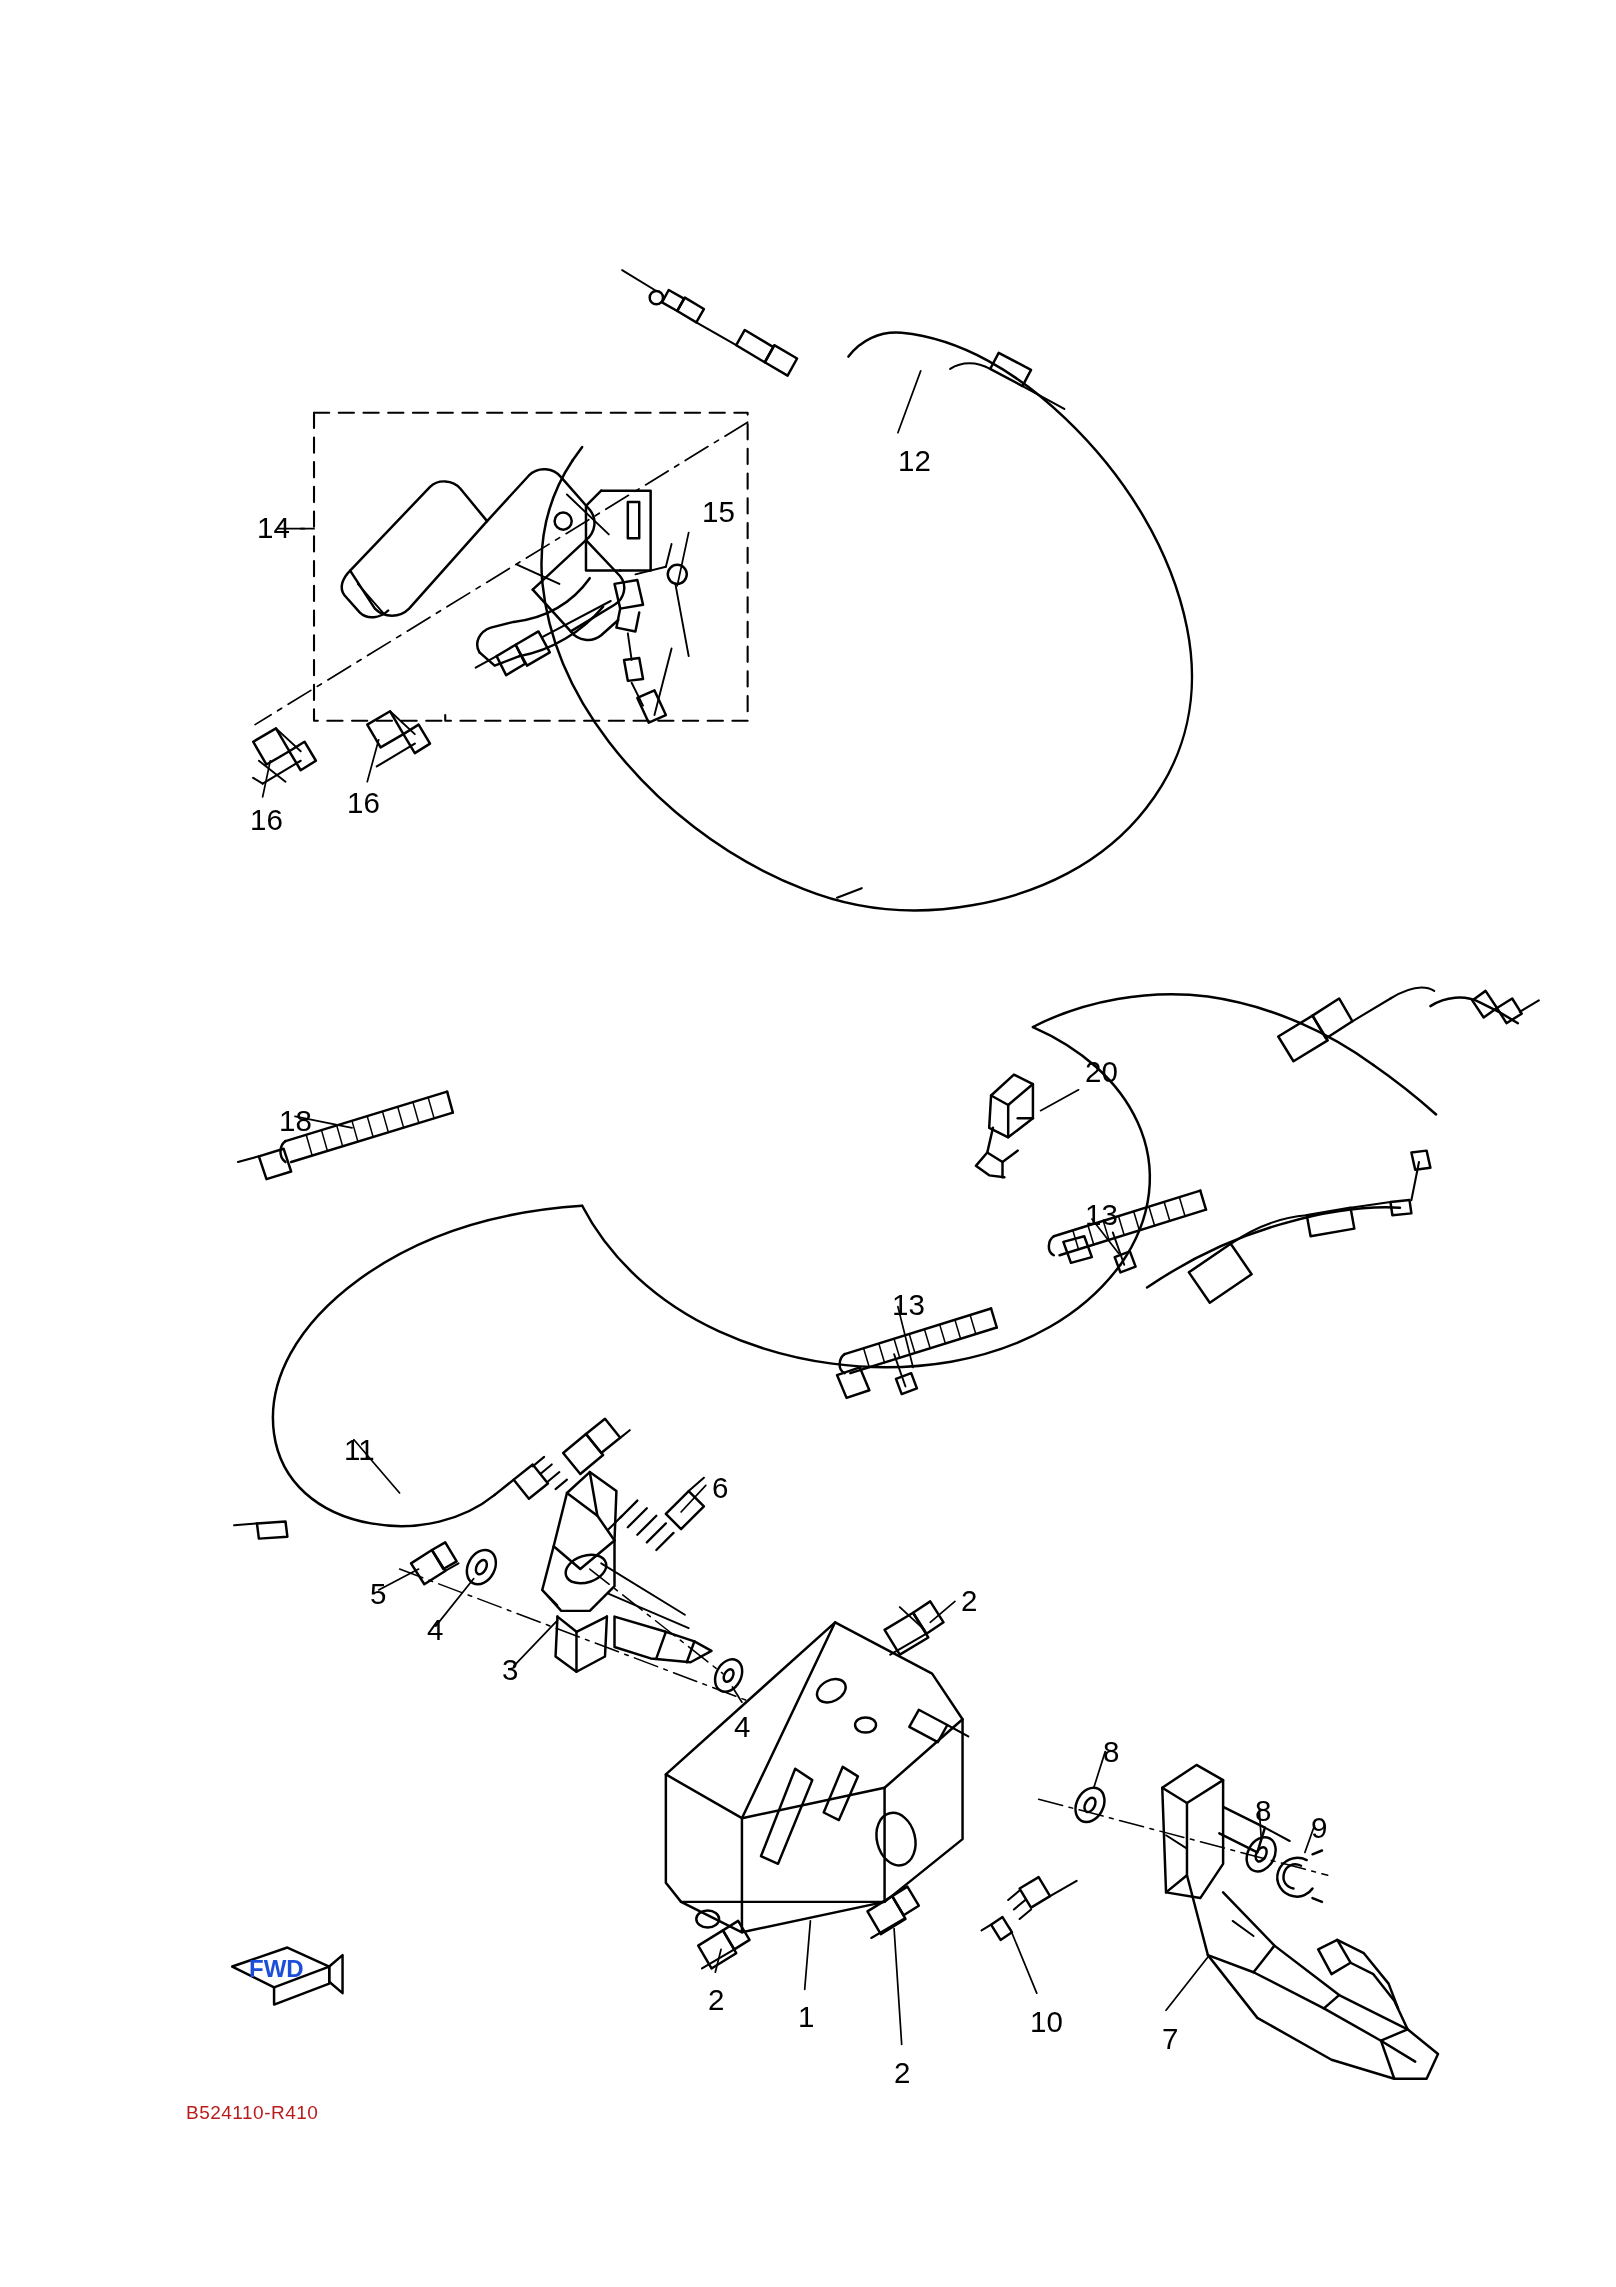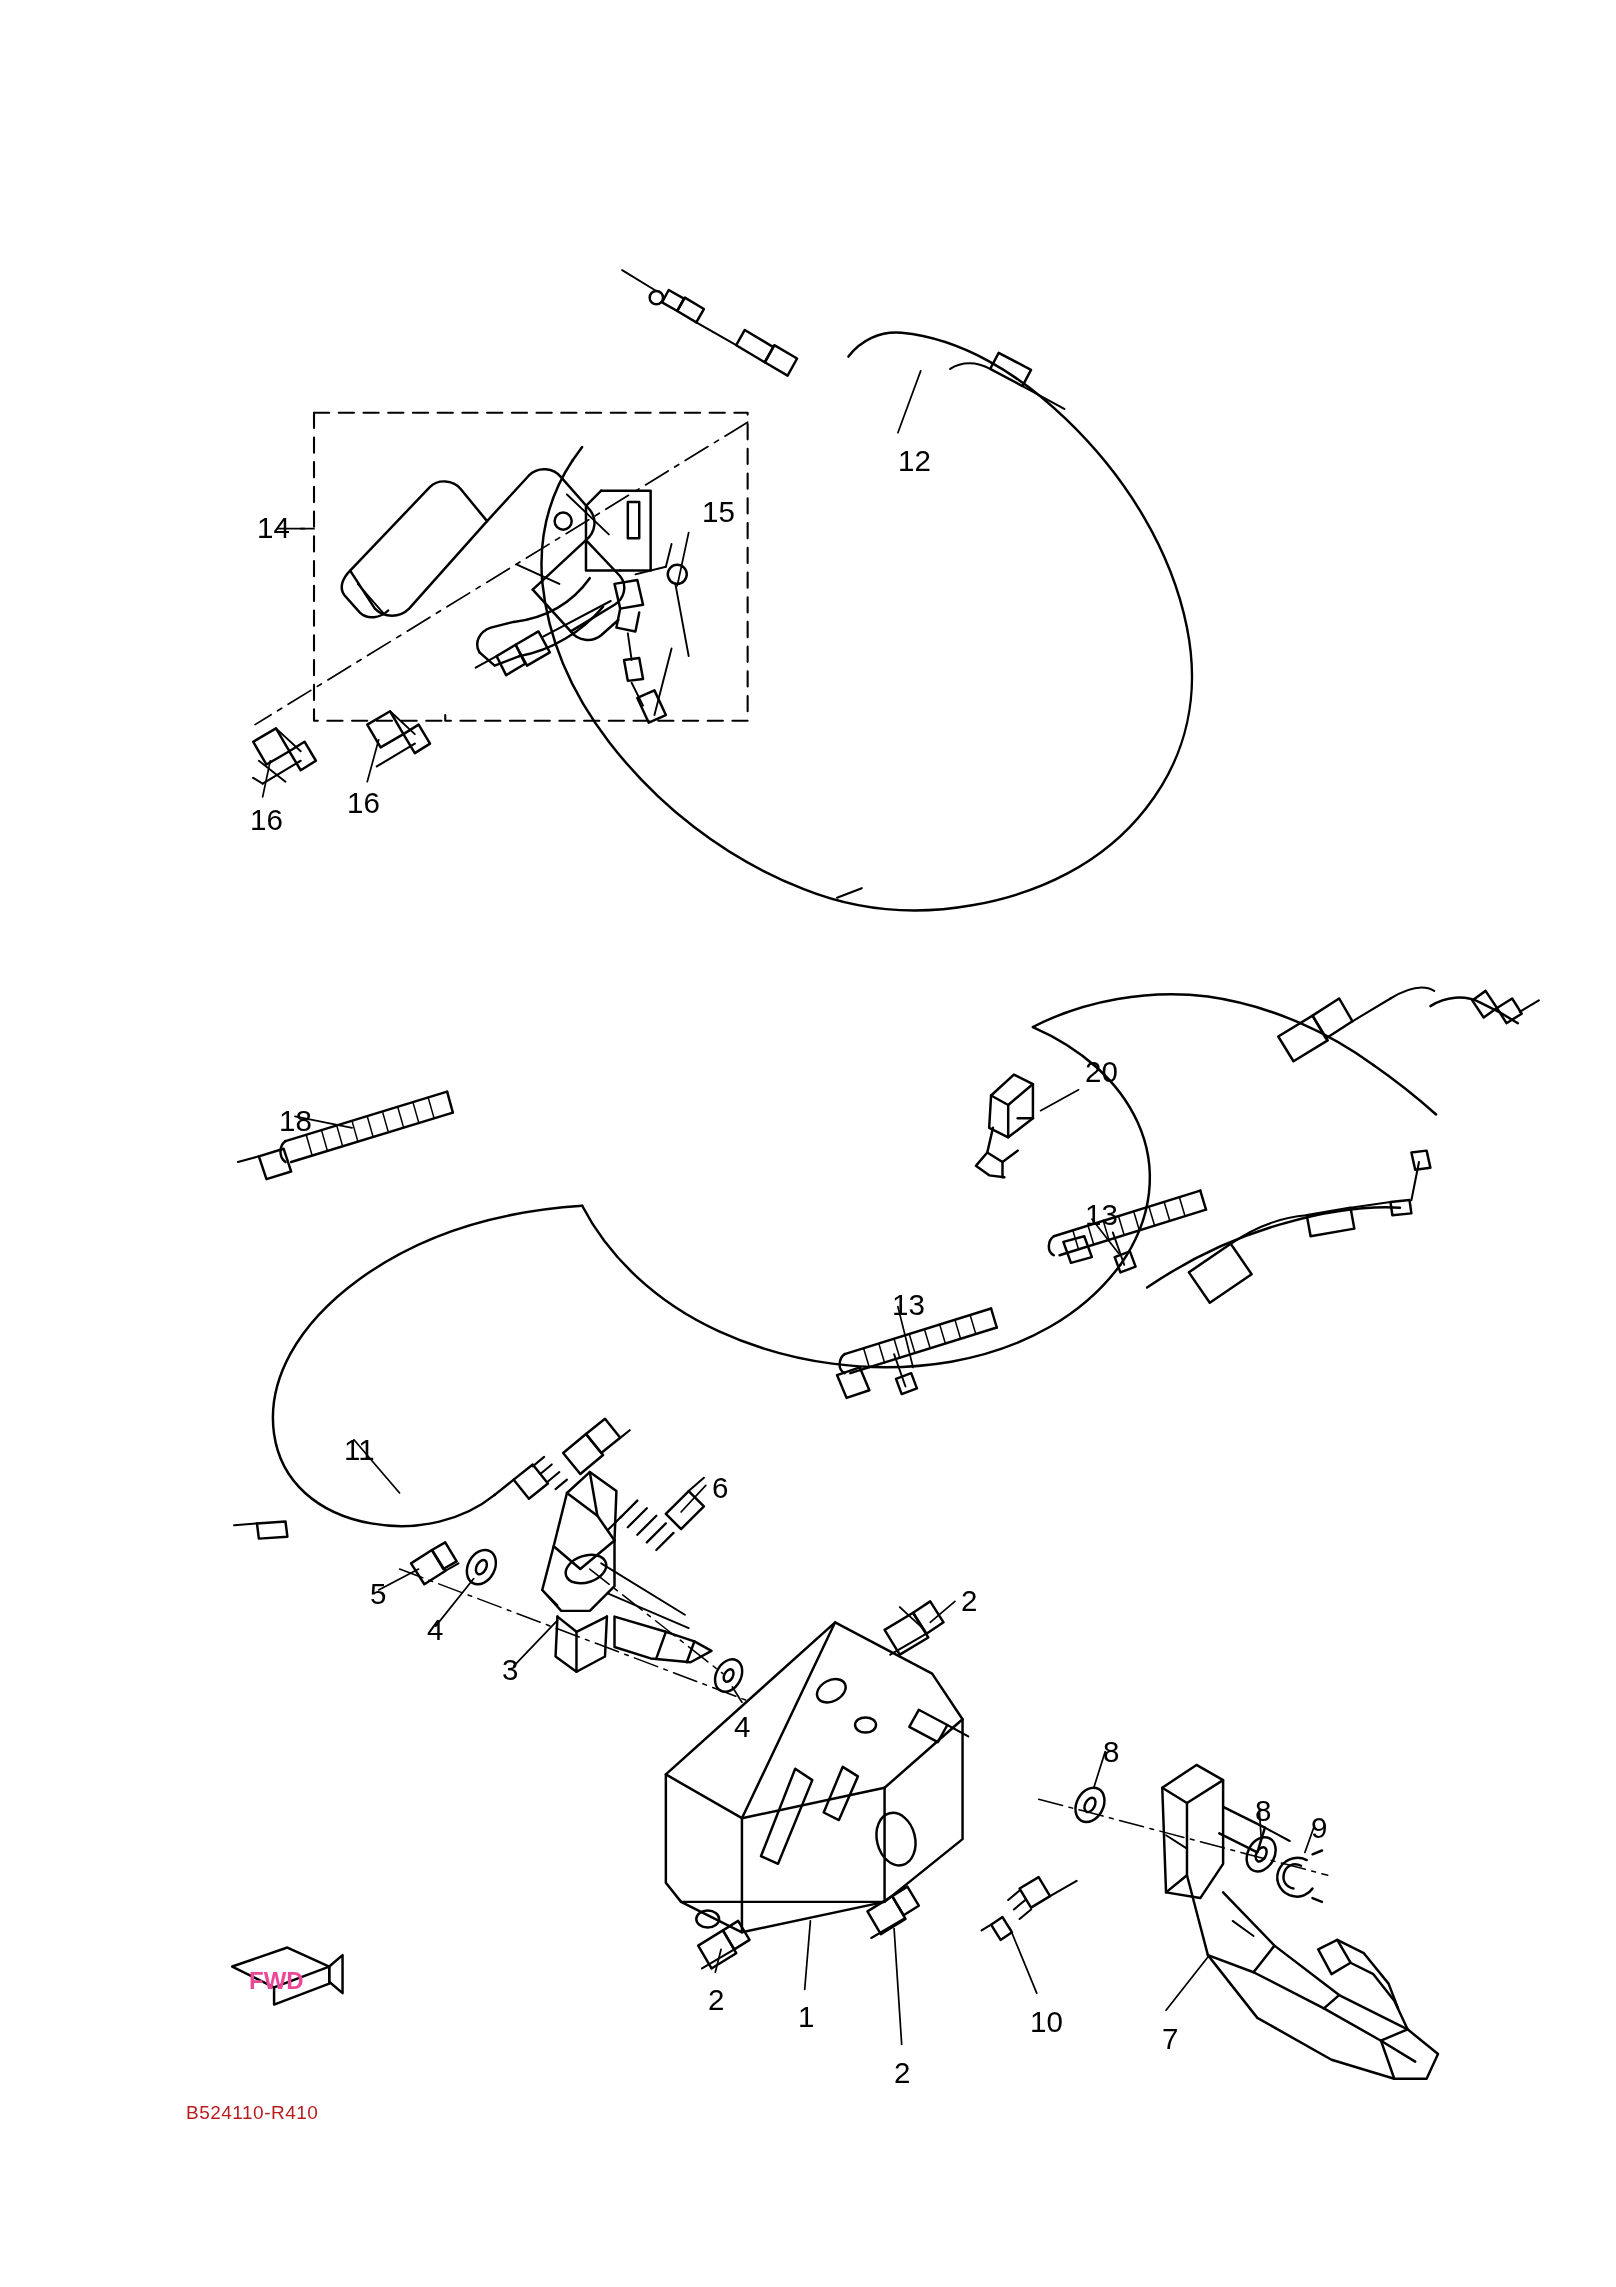--- a/index.html
+++ b/index.html
@@ -39,23 +39,22 @@
     letter-spacing: 0.5px;
     color: #b91c1c;
     white-space: nowrap;
     margin-top: 40px;
   }
   .fwd-label {
     position: absolute;
     font-family: "Liberation Sans", sans-serif;
     font-size: 24px;
     font-weight: bold;
-    color: #ec4899;
+    color: #1d4ed8;
     white-space: nowrap;
-    margin-top: 12px;
   }
 </style>
 </head>
 <body>
 
 <div id="page">
 
   <svg id="diagram-svg" viewBox="0 0 1700 2405" xmlns="http://www.w3.org/2000/svg">
     <g fill="none" stroke="#000000" stroke-width="2.6" stroke-linejoin="round" stroke-linecap="round">
 

